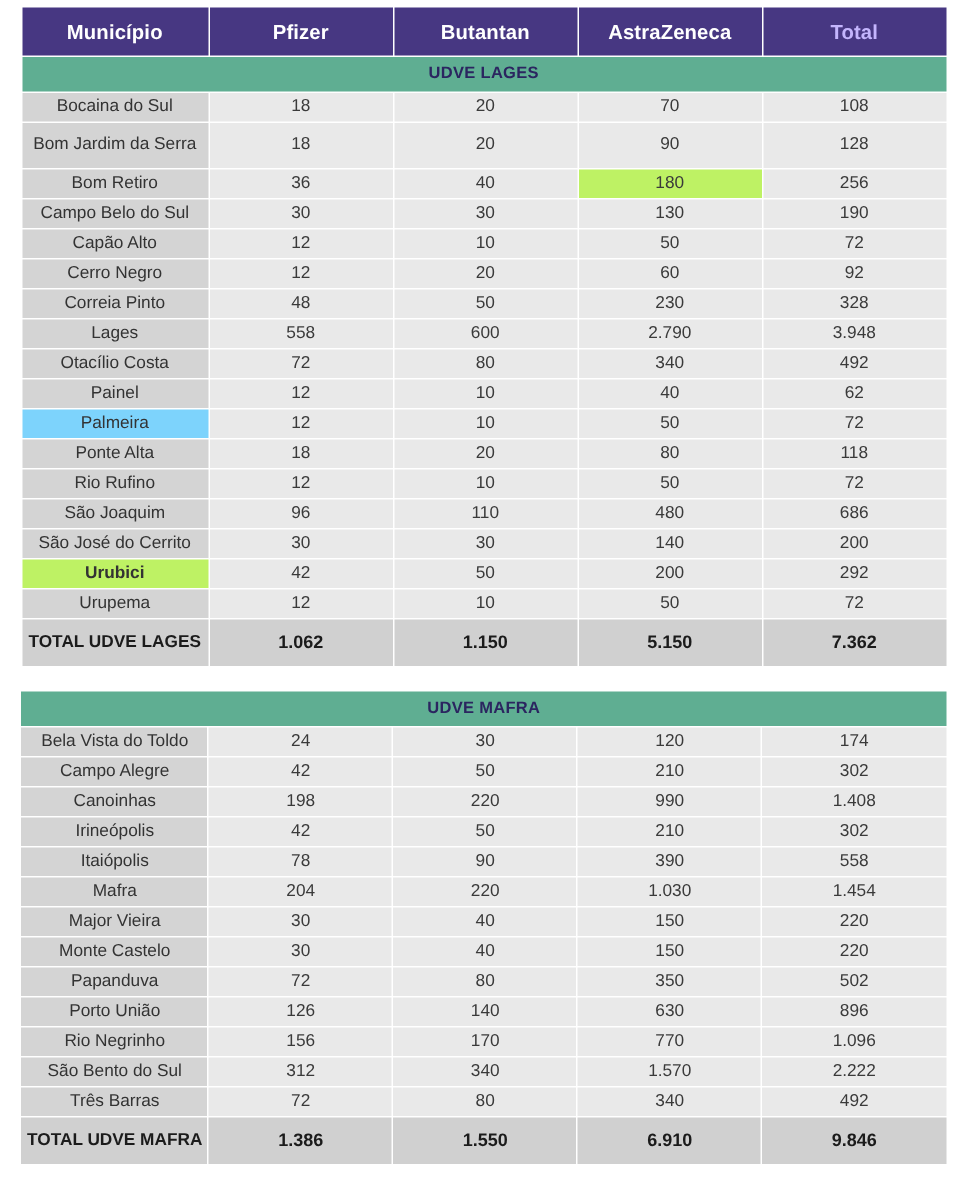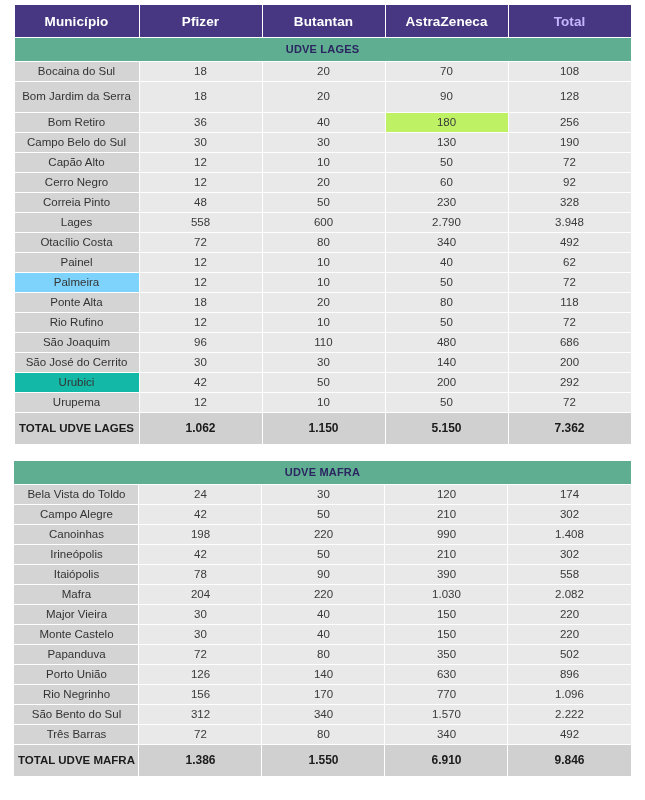--- a/index.html
+++ b/index.html
@@ -211,21 +211,21 @@
             <td style="background: rgb(233, 233, 233);">686</td>
           </tr>
           <tr class="">
             <td class="muni" style="background: rgb(212, 212, 212);">São José do Cerrito</td>
             <td style="background: rgb(233, 233, 233);">30</td>
             <td style="background: rgb(233, 233, 233);">30</td>
             <td style="background: rgb(233, 233, 233);">140</td>
             <td style="background: rgb(233, 233, 233);">200</td>
           </tr>
           <tr class="">
-            <td class="muni" style="background: #14b8a6;">Urubici</td>
+            <td class="muni" style="background: #bef264; font-weight: bold;">Urubici</td>
             <td style="background: rgb(233, 233, 233);">42</td>
             <td style="background: rgb(233, 233, 233);">50</td>
             <td style="background: rgb(233, 233, 233);">200</td>
             <td style="background: rgb(233, 233, 233);">292</td>
           </tr>
           <tr class="">
             <td class="muni" style="background: rgb(212, 212, 212);">Urupema</td>
             <td style="background: rgb(233, 233, 233);">12</td>
             <td style="background: rgb(233, 233, 233);">10</td>
             <td style="background: rgb(233, 233, 233);">50</td>
@@ -285,21 +285,21 @@
             <td style="background: rgb(233, 233, 233);">78</td>
             <td style="background: rgb(233, 233, 233);">90</td>
             <td style="background: rgb(233, 233, 233);">390</td>
             <td style="background: rgb(233, 233, 233);">558</td>
           </tr>
           <tr class="">
             <td class="muni" style="background: rgb(212, 212, 212);">Mafra</td>
             <td style="background: rgb(233, 233, 233);">204</td>
             <td style="background: rgb(233, 233, 233);">220</td>
             <td style="background: rgb(233, 233, 233);">1.030</td>
-            <td style="background: rgb(233, 233, 233);">2.082</td>
+            <td style="background: rgb(233, 233, 233);">1.454</td>
           </tr>
           <tr class="">
             <td class="muni" style="background: rgb(212, 212, 212);">Major Vieira</td>
             <td style="background: rgb(233, 233, 233);">30</td>
             <td style="background: rgb(233, 233, 233);">40</td>
             <td style="background: rgb(233, 233, 233);">150</td>
             <td style="background: rgb(233, 233, 233);">220</td>
           </tr>
           <tr class="">
             <td class="muni" style="background: rgb(212, 212, 212);">Monte Castelo</td>

